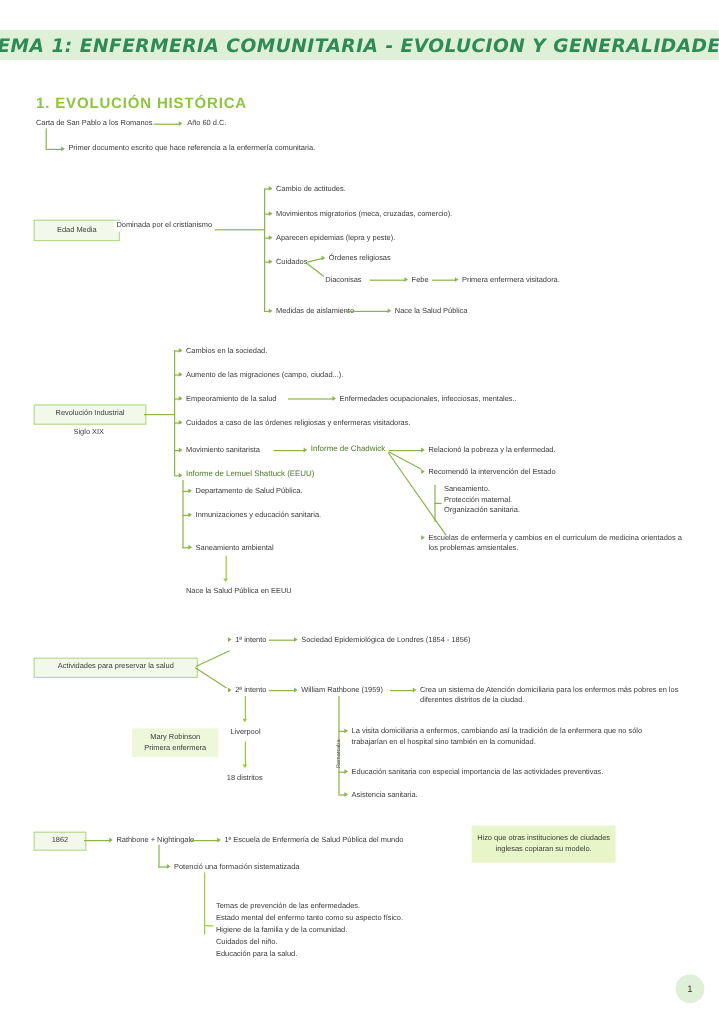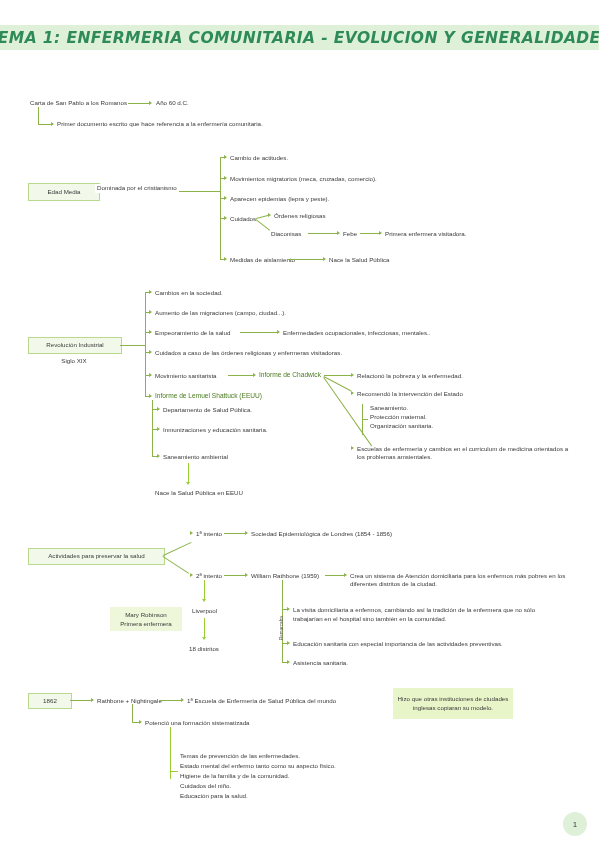--- a/index.html
+++ b/index.html
@@ -86,20 +86,21 @@
   }
 </style>
 </head>
 <body>
 
 <div class="page">
 
   <div class="banner"></div>
   <div class="banner-title">TEMA 1: ENFERMERIA COMUNITARIA - EVOLUCION Y GENERALIDADES</div>
 
+  <div class="sec-title">1.   EVOLUCIÓN HISTÓRICA</div>
 
   <div class="t" style="left:30px;top:99px;">Carta de San Pablo a los Romanos</div>
   <div class="h" style="left:128px;top:102.5px;width:22px;"></div>
   <div class="arrow" style="left:149px;top:100.5px;"></div>
   <div class="t" style="left:156px;top:99px;">Año 60 d.C.</div>
   <div class="v" style="left:38px;top:107px;height:17px;"></div>
   <div class="h" style="left:38px;top:123.5px;width:14px;"></div>
   <div class="arrow" style="left:51px;top:121.5px;"></div>
   <div class="t" style="left:57px;top:120px;">Primer documento escrito que hace referencia a la enfermería comunitaria.</div>
 

